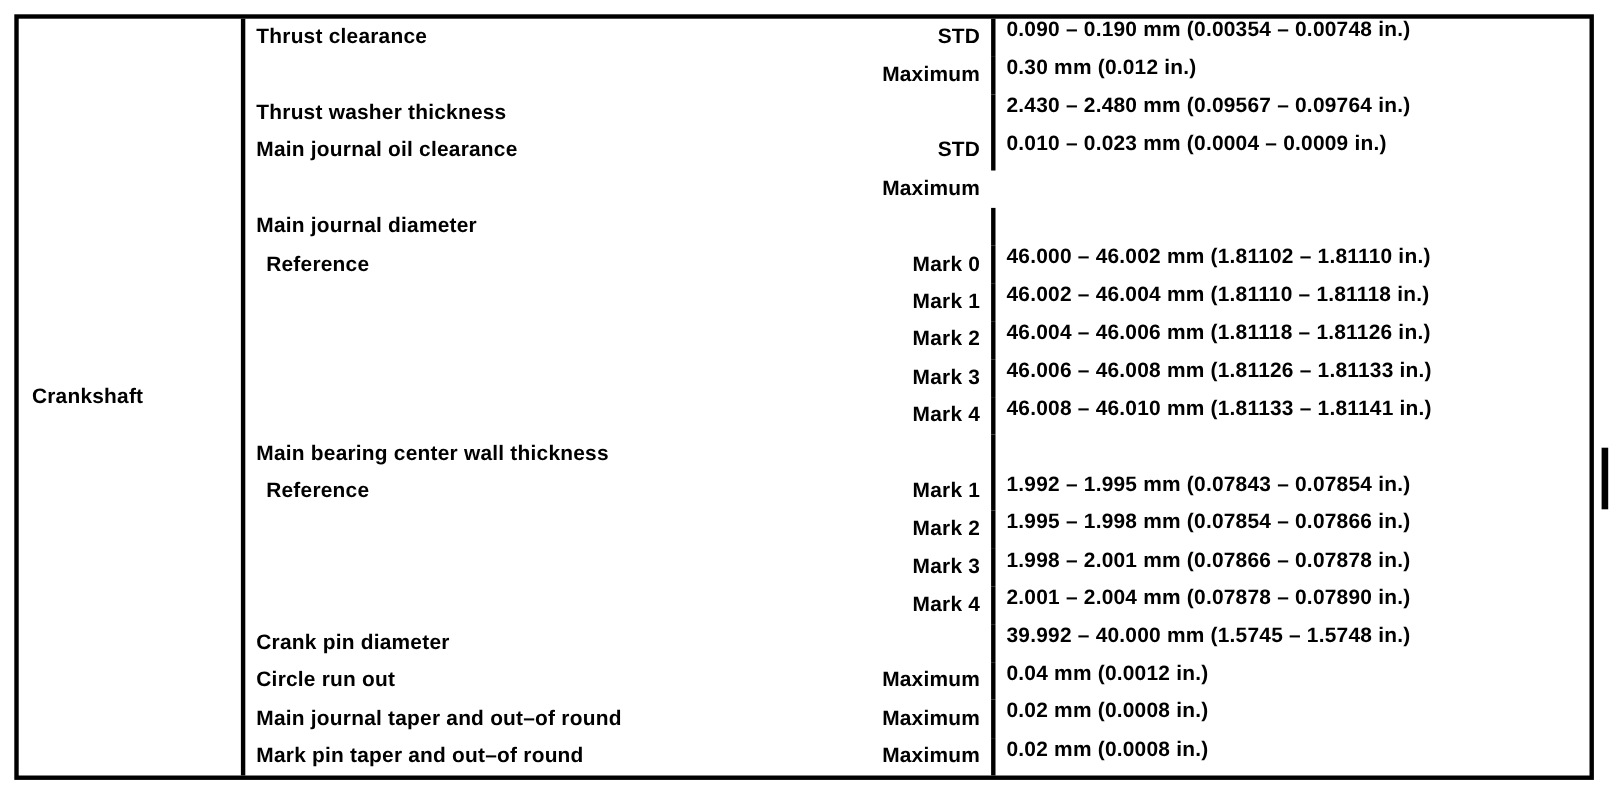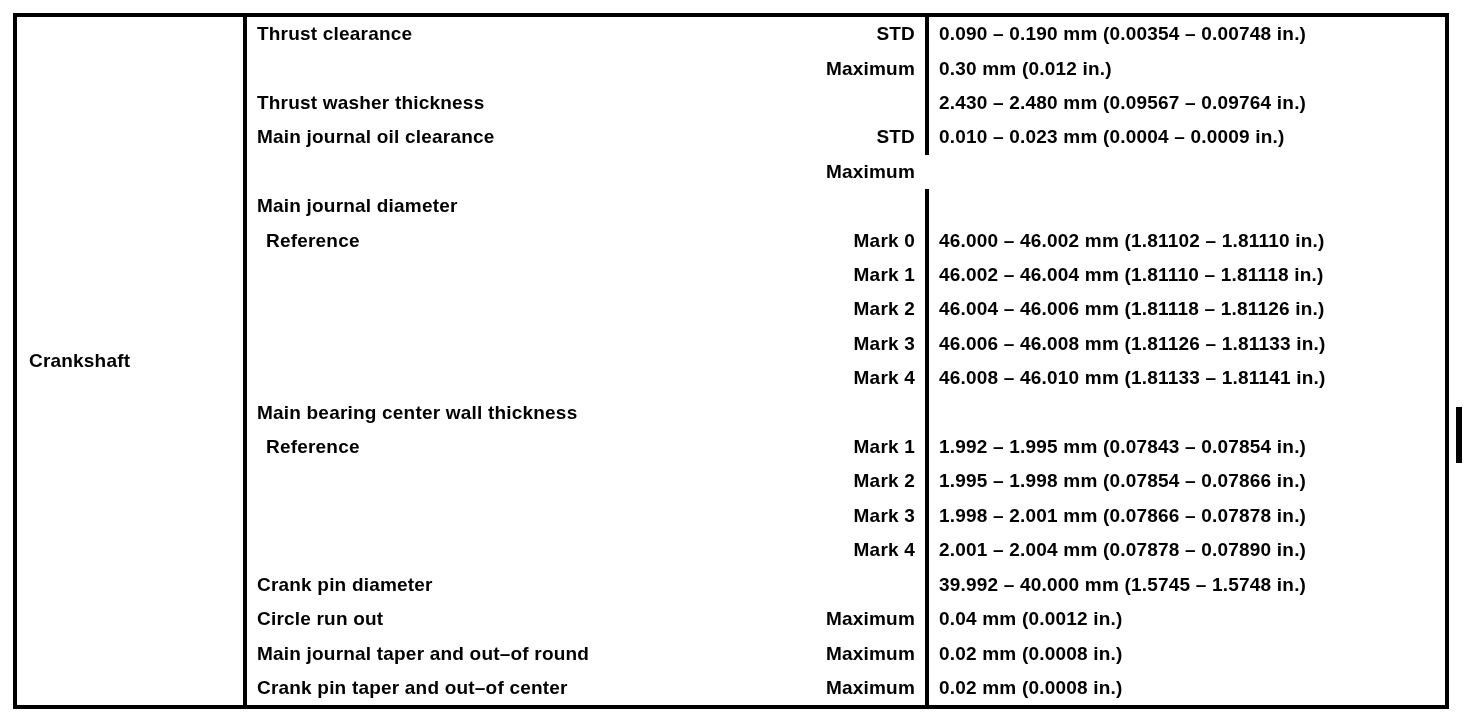--- a/index.html
+++ b/index.html
@@ -21,21 +21,21 @@
     left: 13px;
     top: 13px;
     width: 1436px;
     height: 696px;
     border: 4px solid #000000;
     box-sizing: border-box;
     display: flex;
     background: #ffffff;
   }
   .label-col {
-    width: 230px;
+    width: 206px;
     box-sizing: border-box;
     border-right: 4px solid #000000;
     display: flex;
     align-items: center;
     padding-left: 12px;
     flex-shrink: 0;
   }
   .section-label {
     font-size: 19px;
     font-weight: bold;
@@ -59,21 +59,21 @@
     display: flex;
     justify-content: space-between;
     align-items: center;
     padding: 0 10px 0 10px;
   }
   .cell-value {
     flex: 1;
     box-sizing: border-box;
     border-left: 4px solid #000000;
     display: flex;
-    align-items: center;
+    align-items: flex-start;
     padding-left: 10px;
   }
   .item, .qualifier, .value {
     font-size: 19px;
     font-weight: bold;
     letter-spacing: 0.2px;
     white-space: nowrap;
   }
   .item.indent {
     padding-left: 9px;
@@ -284,21 +284,21 @@
       <span class="item">Main journal taper and out–of round</span>
       <span class="qualifier">Maximum</span>
     </div>
     <div class="cell-value">
       <span class="value">0.02 mm (0.0008 in.)</span>
     </div>
   </div>
 
   <div class="spec-row">
     <div class="cell-item">
-      <span class="item">Crank pin taper and out–of center</span>
+      <span class="item">Mark pin taper and out–of round</span>
       <span class="qualifier">Maximum</span>
     </div>
     <div class="cell-value">
       <span class="value">0.02 mm (0.0008 in.)</span>
     </div>
   </div>
 </div>
   </div>
 
   <div class="change-bar"></div>

